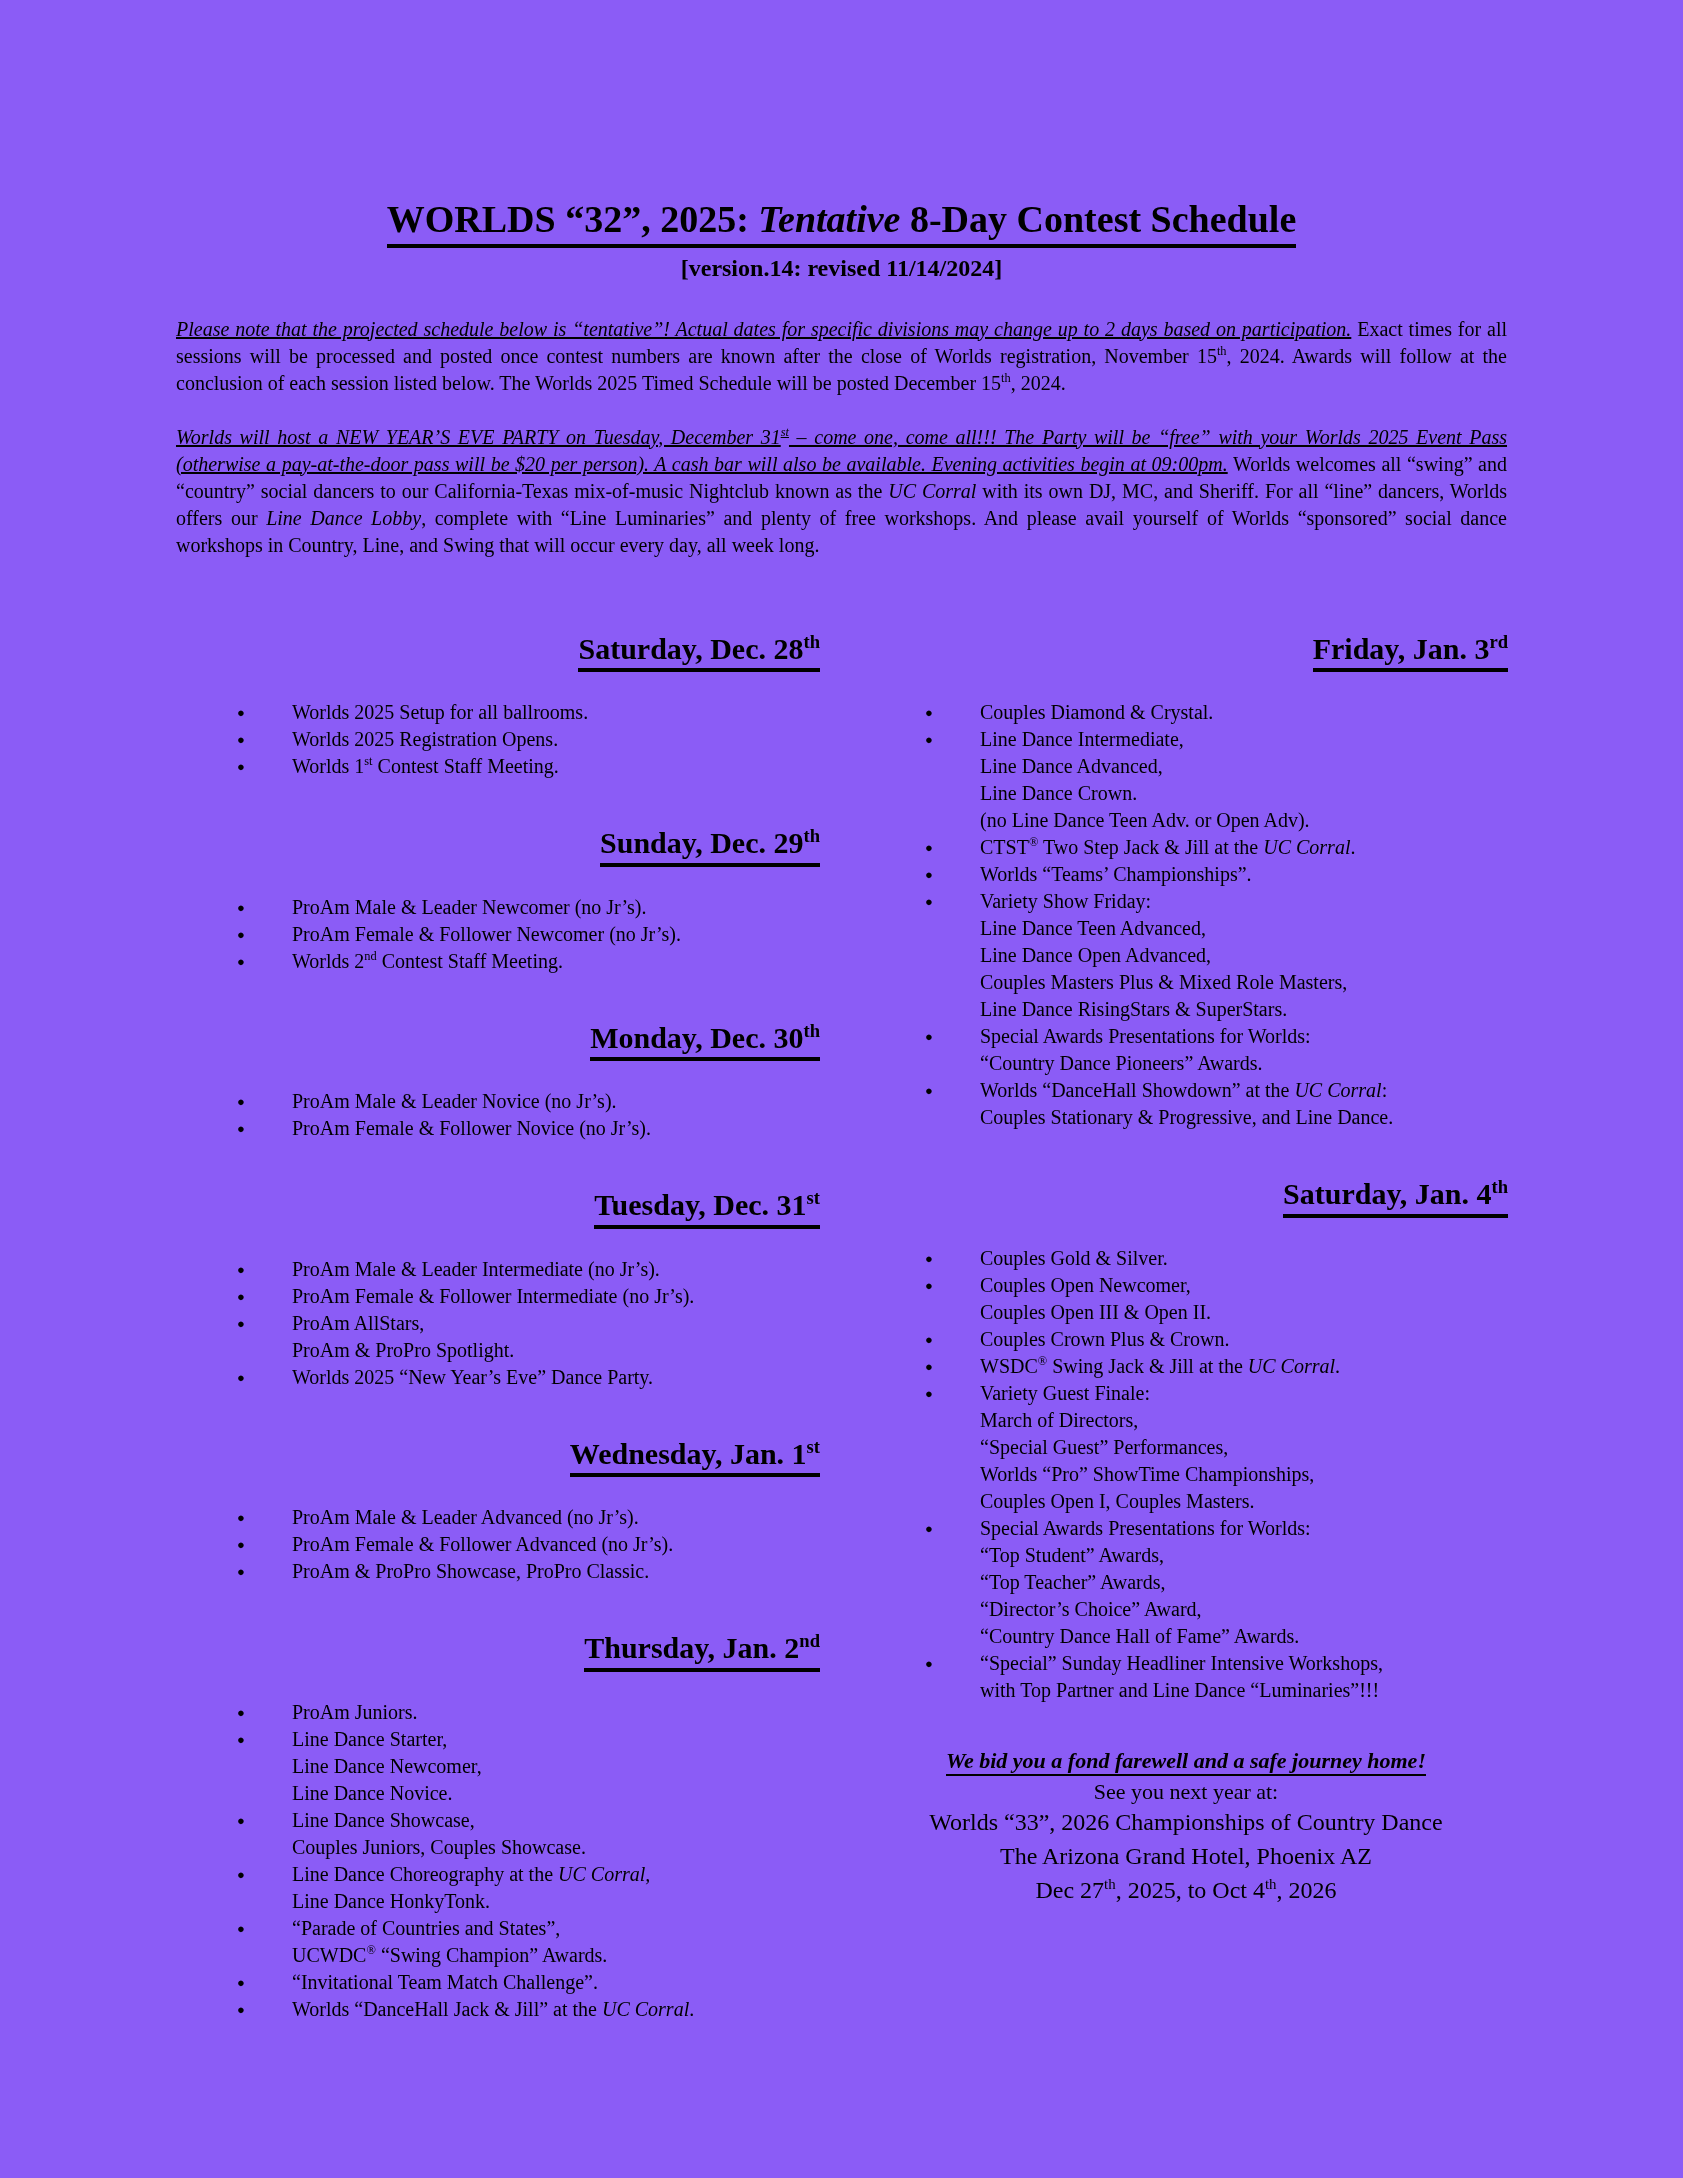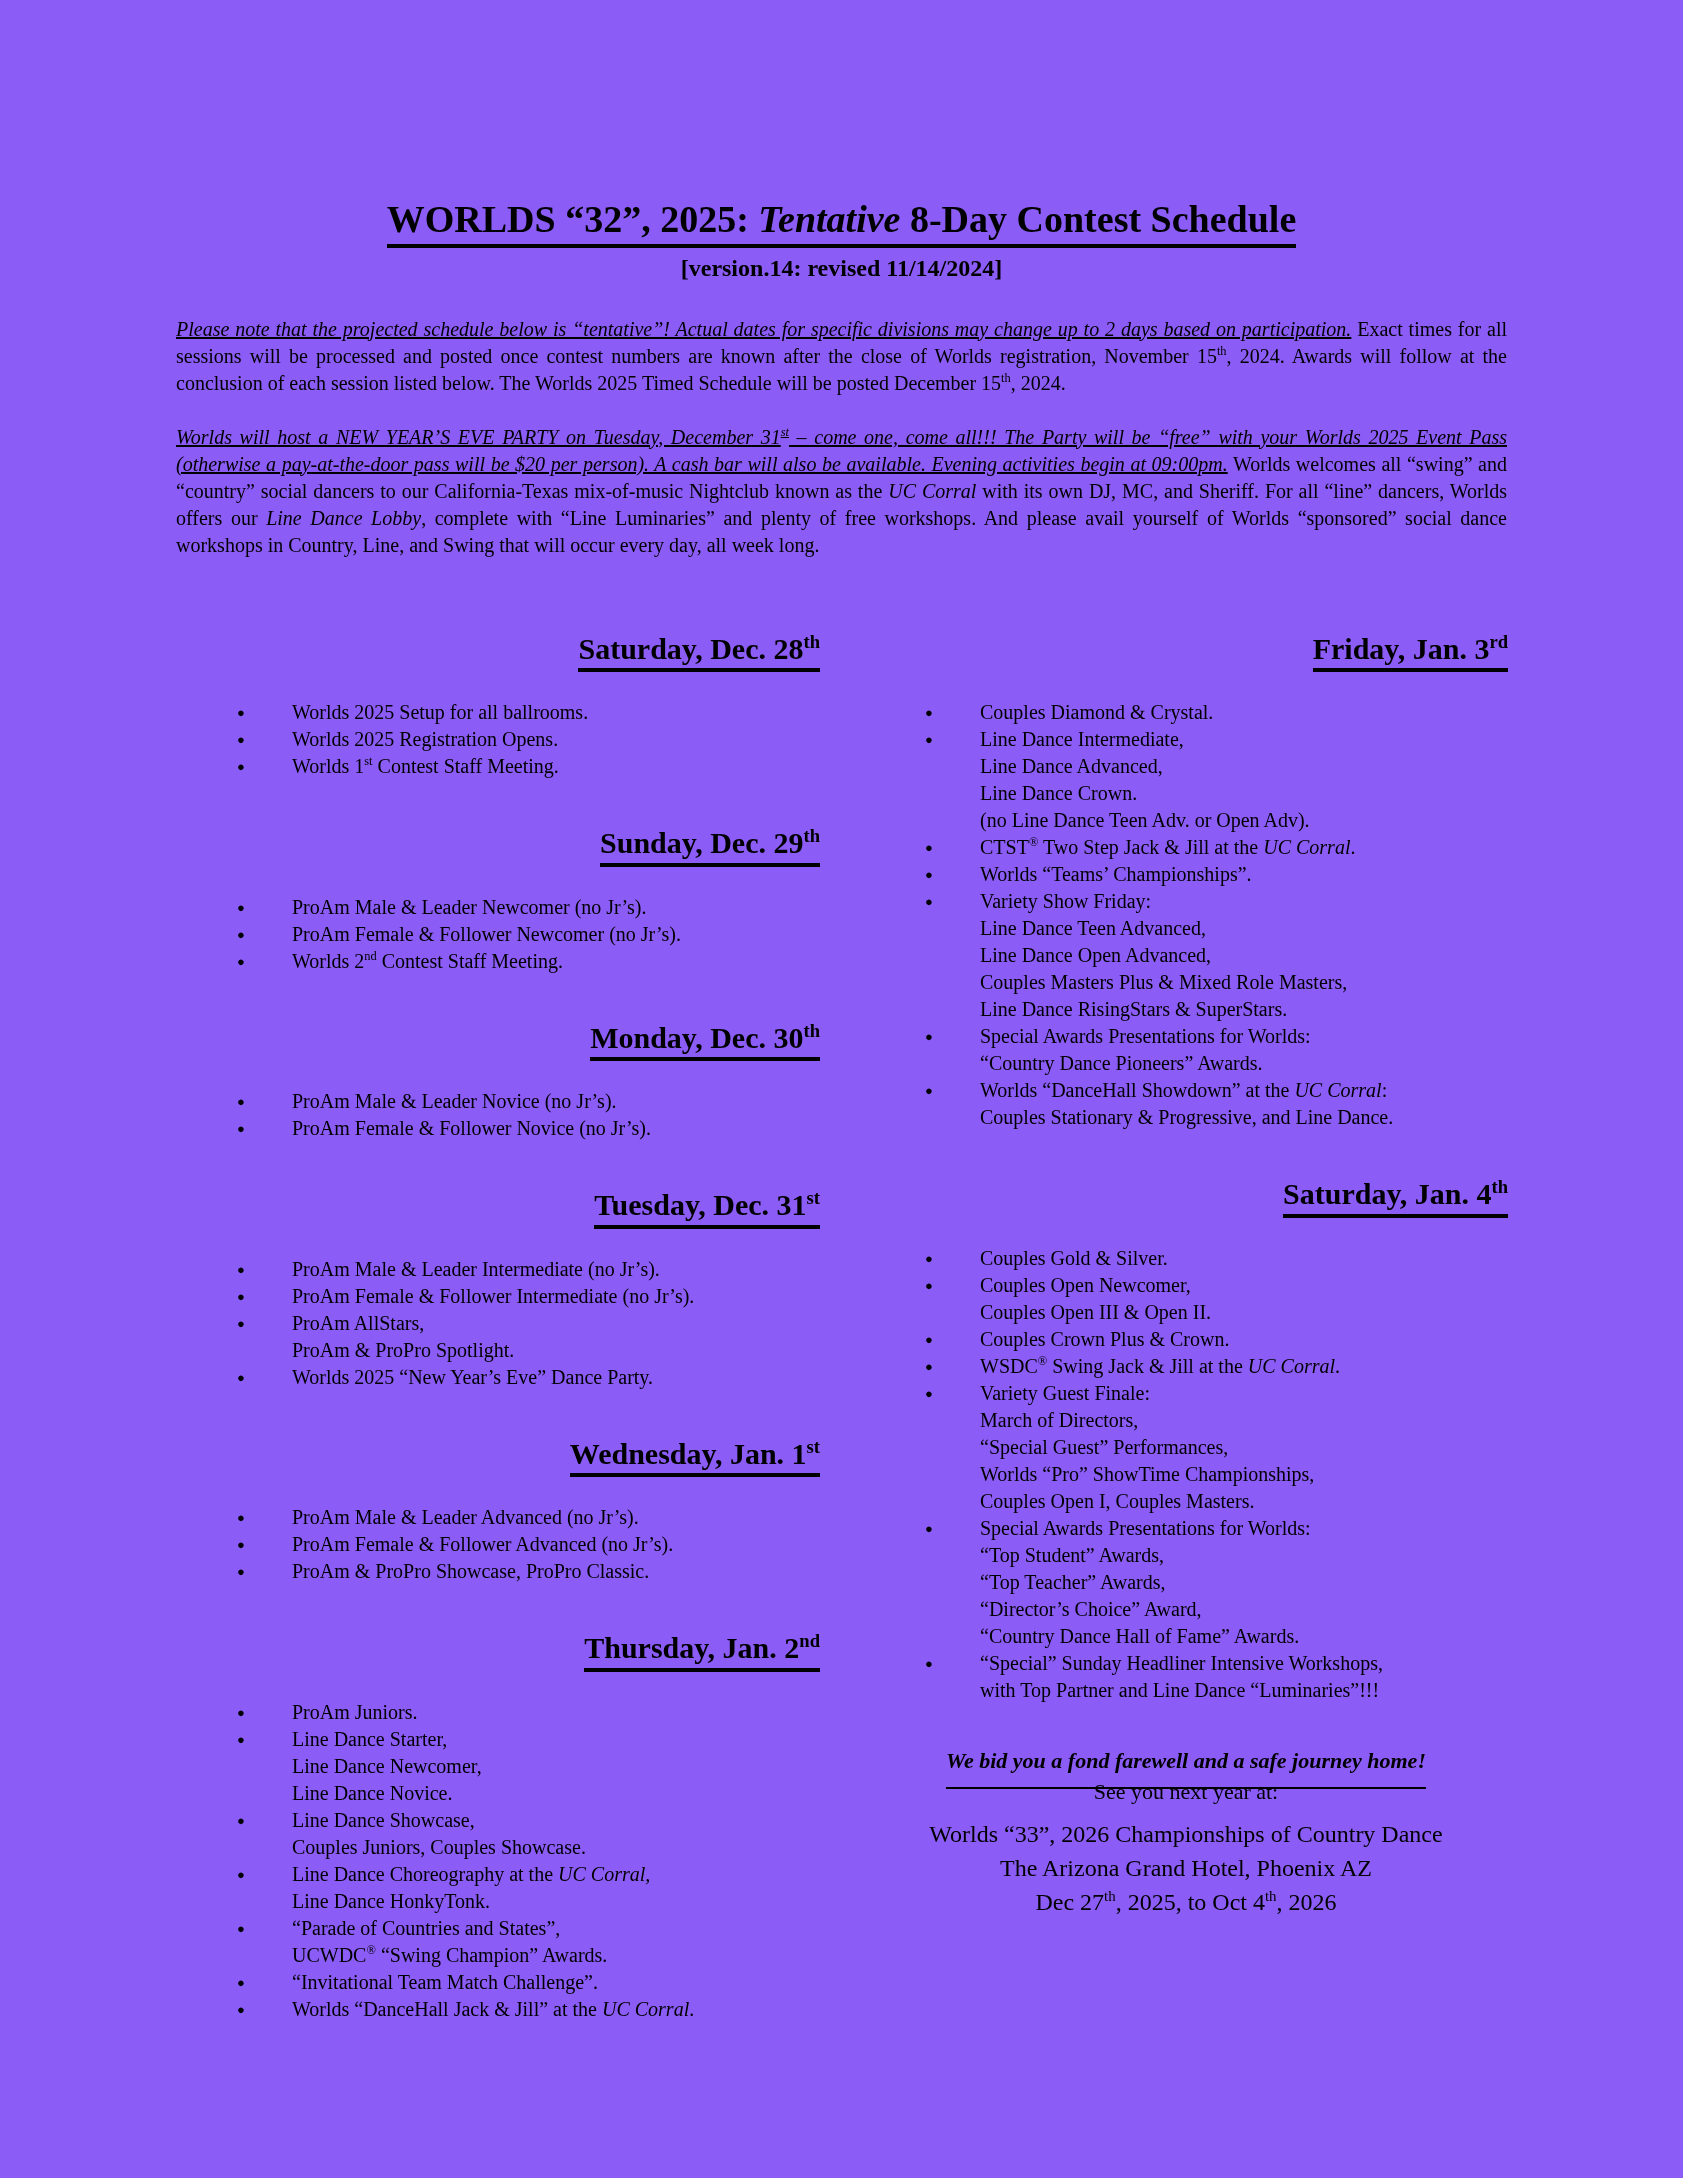--- a/index.html
+++ b/index.html
@@ -54,23 +54,23 @@
   .bullet{
     flex:none;width:55px;
     font-size:18px;line-height:27px;
   }
   .itext{font-size:20px;line-height:27px;}
   
   .closing{margin-top:44px;text-align:center;}
   .farewell{
     font-size:22px;font-weight:bold;font-style:italic;
   }
-  .farewell-inner{border-bottom:2.5px solid #000;padding-bottom:14px;}
+  .farewell-inner{border-bottom:2.5px solid #000;padding-bottom:1px;}
   .see-you{font-size:22px;margin-top:5px;}
-  .next-year{font-size:24px;line-height:34px;margin-top:12px;}
+  .next-year{font-size:24px;line-height:34px;margin-top:0;}
 </style>
 </head>
 <body>
 
 <div class="page">
 
   <div class="title-wrap">
     <span class="doc-title" id="doc-title"><span>WORLDS “32”, 2025: </span><span class="r-i">Tentative</span><span> 8-Day Contest Schedule</span></span>
   </div>
   <div class="version">[version.14: revised 11/14/2024]</div>

